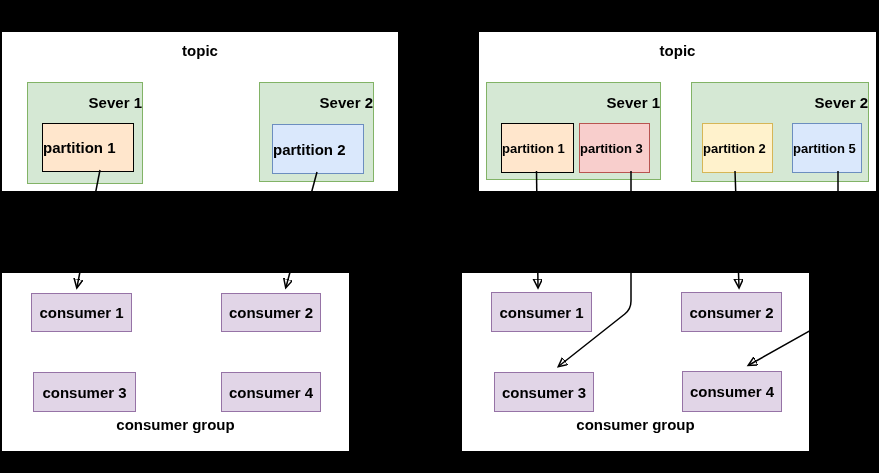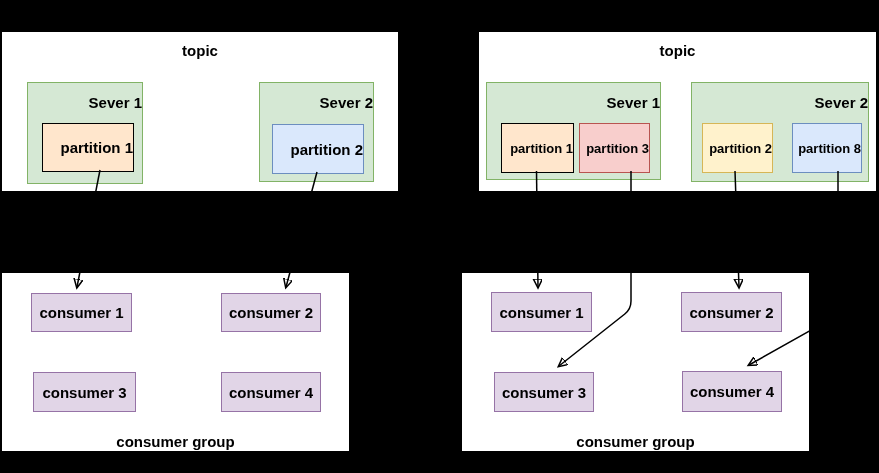--- a/index.html
+++ b/index.html
@@ -8,30 +8,30 @@
     font-family:"Liberation Sans","DejaVu Sans",sans-serif;color:#000;border-radius:13px;
   }
   .panel{
     position:absolute;background:#ffffff;border:1px solid #000000;box-sizing:border-box;
   }
   .panel-title{
     position:absolute;left:0;right:0;text-align:center;
     font-size:15px;font-weight:700;white-space:nowrap;
   }
   .panel-title.top{top:10px;}
-  .panel-title.bottom{bottom:1px;}
+  .panel-title.bottom{bottom:18px;}
   .server{
     position:absolute;background:#d5e8d4;border:1px solid #82b366;box-sizing:border-box;
   }
   .server-label{
     position:absolute;left:0;right:0;top:11px;text-align:right;
     font-size:15px;font-weight:700;white-space:nowrap;
   }
   .pbox{
-    position:absolute;box-sizing:border-box;display:flex;align-items:center;justify-content:flex-end;
+    position:absolute;box-sizing:border-box;display:flex;align-items:center;justify-content:flex-start;
     font-weight:700;white-space:nowrap;
   }
   .pbox.big{font-size:15px;}
   .pbox.small{font-size:13px;}
   .fill-orange{background:#ffe6cc;border:1px solid #000000;}
   .fill-blue{background:#dae8fc;border:1px solid #6c8ebf;}
   .fill-red{background:#f8cecc;border:1px solid #b85450;}
   .fill-yellow{background:#fff2cc;border:1px solid #d6b656;}
   .consumer{
     position:absolute;box-sizing:border-box;background:#e1d5e7;border:1px solid #9673a6;
@@ -94,21 +94,21 @@
         <span>partition 3</span>
       </div>
     </div>
 
     <div class="server" style="left:212px;top:50px;width:178px;height:100px;">
       <div class="server-label">Sever 2</div>
       <div class="pbox small fill-yellow" style="left:10px;top:40px;width:71px;height:50px;">
         <span>partition 2</span>
       </div>
       <div class="pbox small fill-blue" style="left:100px;top:40px;width:70px;height:50px;">
-        <span>partition 8</span>
+        <span>partition 5</span>
       </div>
     </div>
   </div>
 
   <div class="panel" style="left:461px;top:272px;width:349px;height:180px;">
     <div class="consumer" style="left:29px;top:19px;width:101px;height:40px;">
       <span>consumer 1</span>
     </div>
     <div class="consumer" style="left:219px;top:19px;width:101px;height:40px;">
       <span>consumer 2</span>

